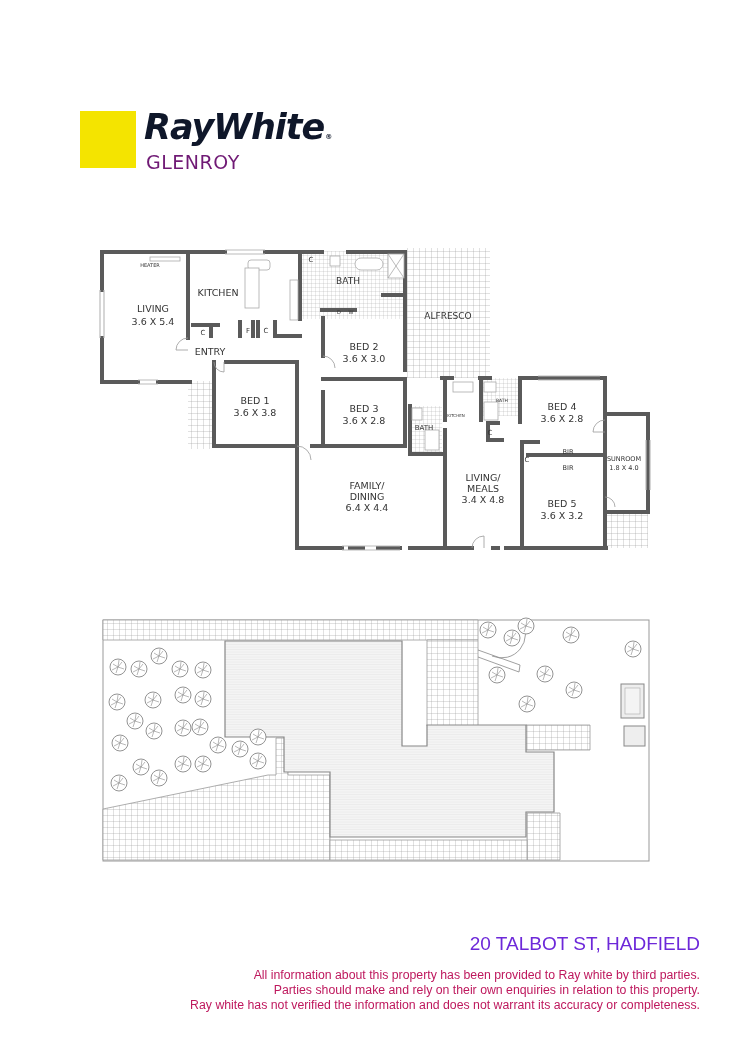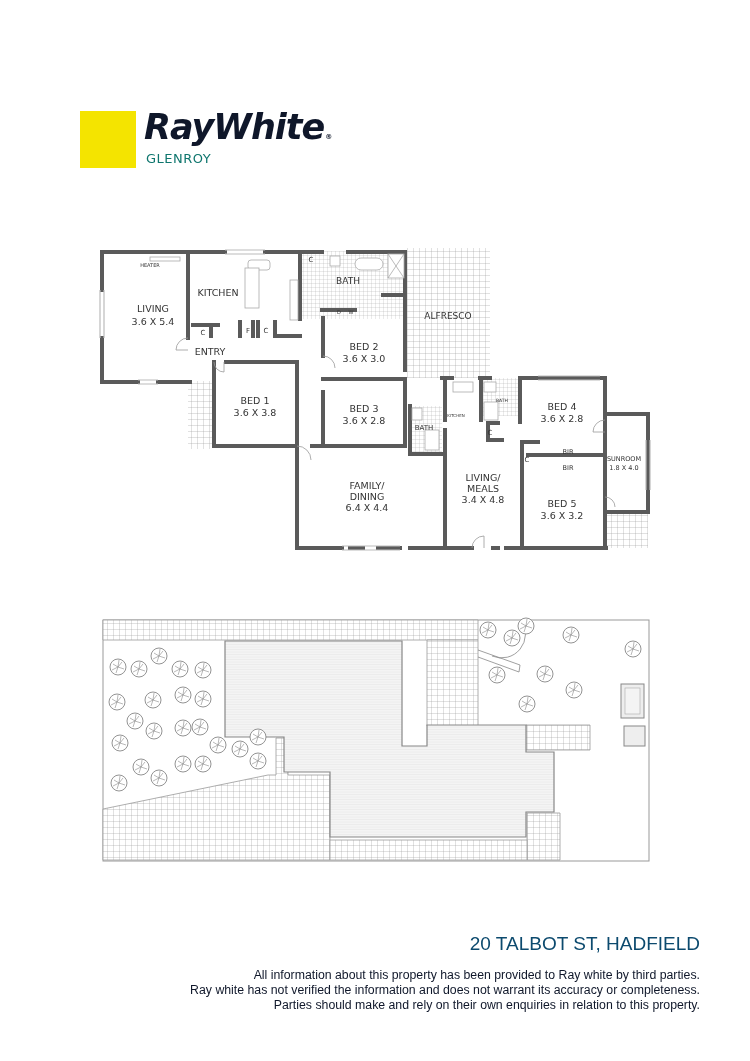--- a/index.html
+++ b/index.html
@@ -1,25 +1,25 @@
 <!DOCTYPE html>
 <html><head>
 <meta charset="utf-8">
 <style>
   html,body{margin:0;padding:0;background:#fff;}
   body{width:750px;height:1061px;position:relative;overflow:hidden;font-family:"Liberation Sans",sans-serif;}
   .logo{position:absolute;left:80px;top:111px;}
   .logo-square{position:absolute;left:0;top:0;width:56px;height:57px;background:#f4e400;}
   .logo-brand{position:absolute;left:64px;top:-4px;font-family:"DejaVu Sans",sans-serif;font-weight:bold;font-style:italic;font-size:35px;color:#0f172a;letter-spacing:-1px;white-space:nowrap;}
   .logo-reg{font-size:7px;font-style:normal;vertical-align:0;margin-left:1px;}
-  .logo-office{position:absolute;left:66px;top:40px;font-family:"DejaVu Sans",sans-serif;font-size:13px;color:#0f766e;letter-spacing:0.5px;}
+  .logo-office{position:absolute;left:66px;top:40px;font-family:"DejaVu Sans",sans-serif;font-size:19px;color:#701a75;letter-spacing:0.5px;}
   svg.plan{position:absolute;left:0;top:0;}
   .lbl{font-family:"DejaVu Sans",sans-serif;fill:#333;text-anchor:middle;}
-  .address{position:absolute;right:50px;top:933px;font-size:19px;color:#0c4a6e;white-space:nowrap;}
-  .disclaimer{position:absolute;right:50px;top:968px;width:560px;text-align:right;font-size:12.3px;line-height:15px;color:#0f172a;}
+  .address{position:absolute;right:50px;top:933px;font-size:19px;color:#6d28d9;white-space:nowrap;}
+  .disclaimer{position:absolute;right:50px;top:968px;width:560px;text-align:right;font-size:12.3px;line-height:15px;color:#be185d;}
   .disclaimer div{white-space:nowrap;}
 </style>
 </head>
 <body>
 
 <div class="logo">
   <div class="logo-square"></div>
   <div class="logo-brand"><span>RayWhite</span><span class="logo-reg">®</span></div>
   <div class="logo-office">GLENROY</div>
 </div>
@@ -215,15 +215,15 @@
         <use href="#tree" x="574" y="690"></use>
         <use href="#tree" x="527" y="704"></use>
     </g>
   </g>
 </svg>
 
 <div class="address">20 TALBOT ST, HADFIELD</div>
 
 <div class="disclaimer">
   <div>All information about this property has been provided to Ray white by third parties.</div>
+  <div>Parties should make and rely on their own enquiries in relation to this property.</div>
   <div>Ray white has not verified the information and does not warrant its accuracy or completeness.</div>
-  <div>Parties should make and rely on their own enquiries in relation to this property.</div>
 </div>
 
 </body></html>

